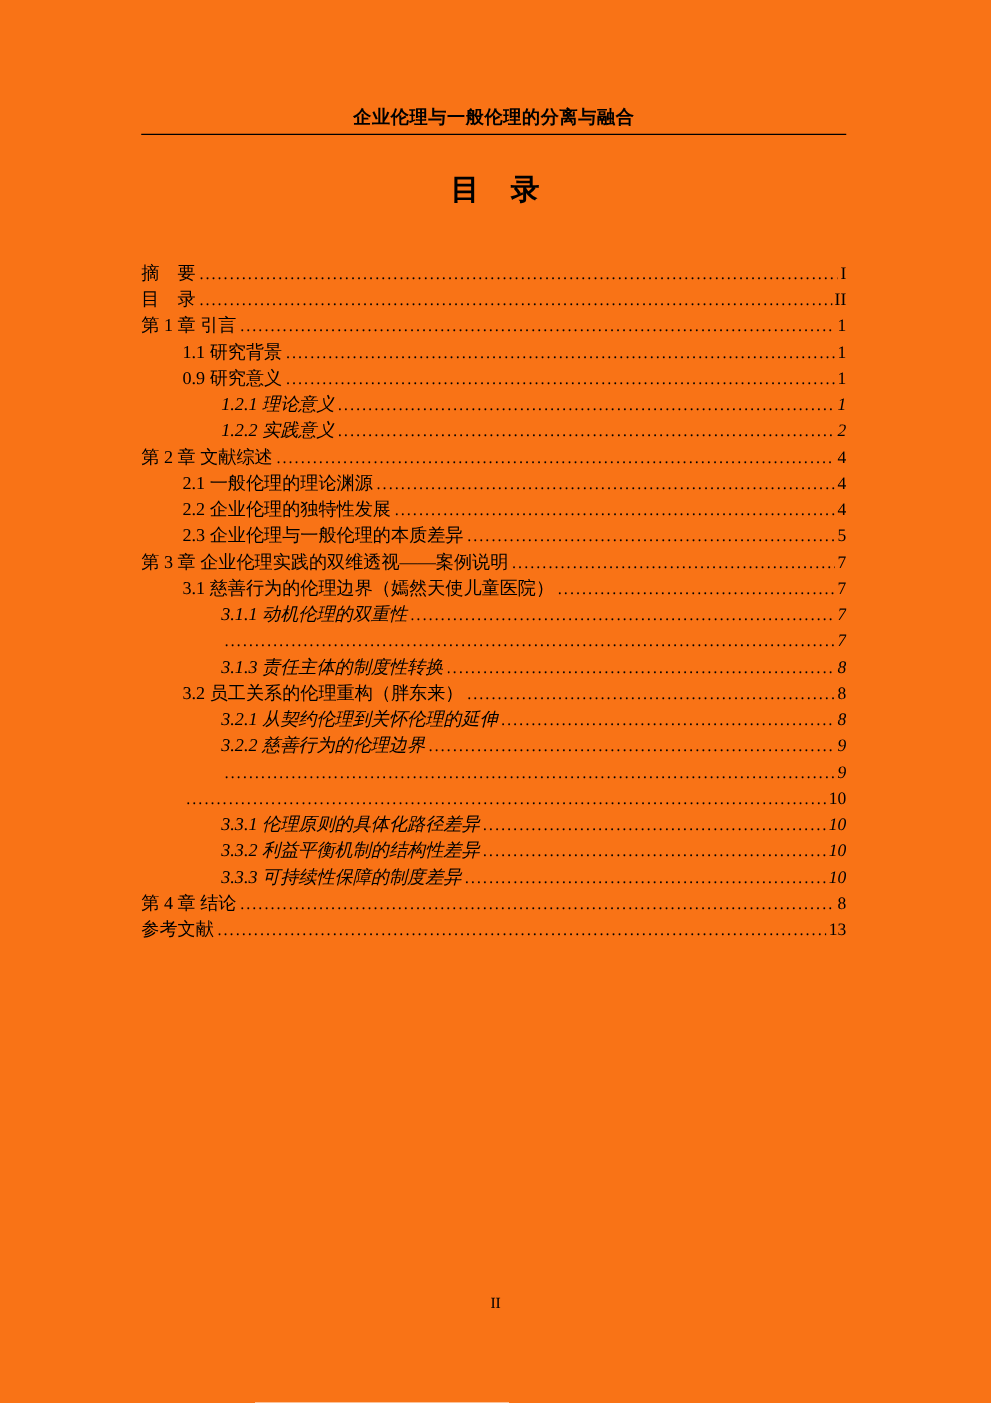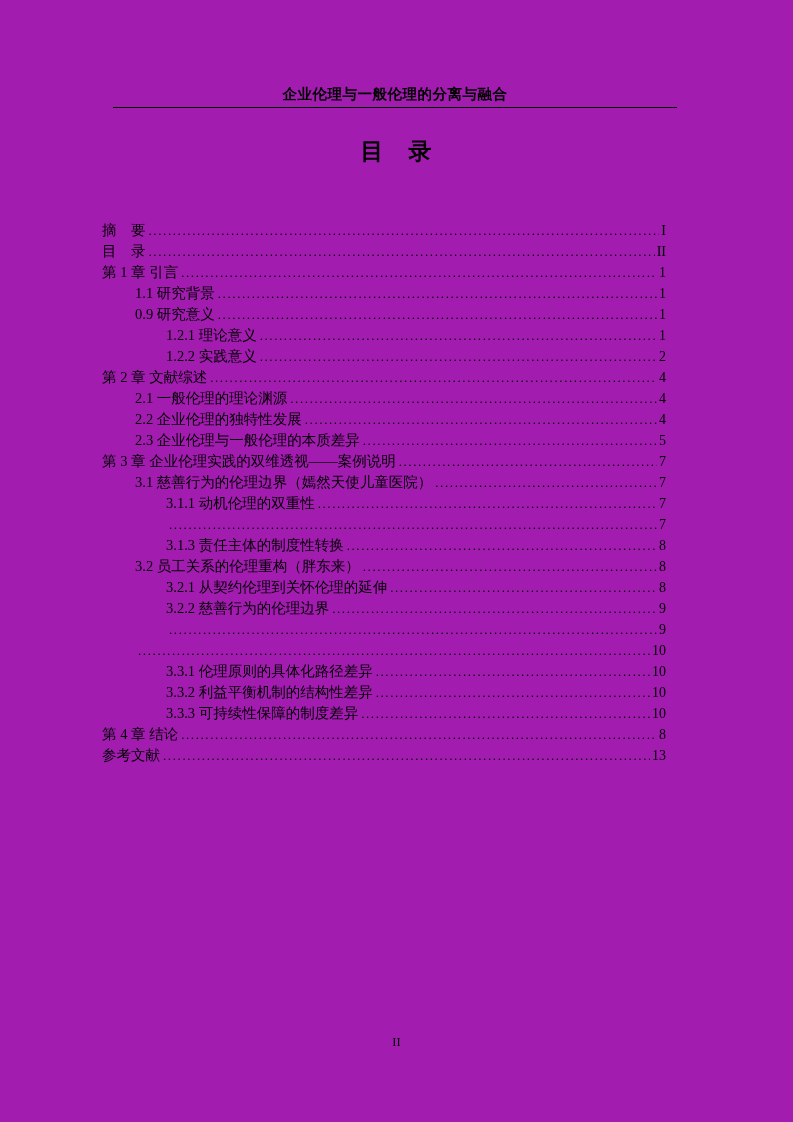--- a/index.html
+++ b/index.html
@@ -4,21 +4,21 @@
 <style>
   html, body {
     margin: 0;
     padding: 0;
     background: #ffffff;
   }
   .page {
     position: relative;
     width: 793px;
     height: 1122px;
-    background: #a21caf;
+    background: #f97316;
     color: #000000;
     font-family: "Liberation Serif", "DejaVu Serif", serif;
     overflow: hidden;
   }
   
   .running-header {
     position: absolute;
     top: 86px;
     left: 113px;
     width: 564px;
@@ -42,34 +42,33 @@
     font-family: "Liberation Sans", "DejaVu Sans", sans-serif;
     font-weight: bold;
     font-size: 23px;
     line-height: 30px;
     letter-spacing: 1px;
   }
   
   .toc {
     position: absolute;
     top: 208px;
-    left: 102px;
+    left: 113px;
     width: 564px;
-    margin-top: 12px;
   }
   .toc-row {
     display: flex;
     align-items: baseline;
     font-size: 14.5px;
     line-height: 21px;
     height: 21px;
     overflow: hidden;
   }
   .toc-row.level-1 { padding-left: 33px; }
-  .toc-row.level-2 { padding-left: 64px; }
+  .toc-row.level-2 { padding-left: 64px; font-style: italic; }
   .toc-label {
     white-space: nowrap;
     flex: 0 0 auto;
   }
   .toc-leader {
     flex: 1 1 auto;
     overflow: hidden;
     white-space: nowrap;
     margin: 0 2px 0 3px;
     min-width: 10px;

